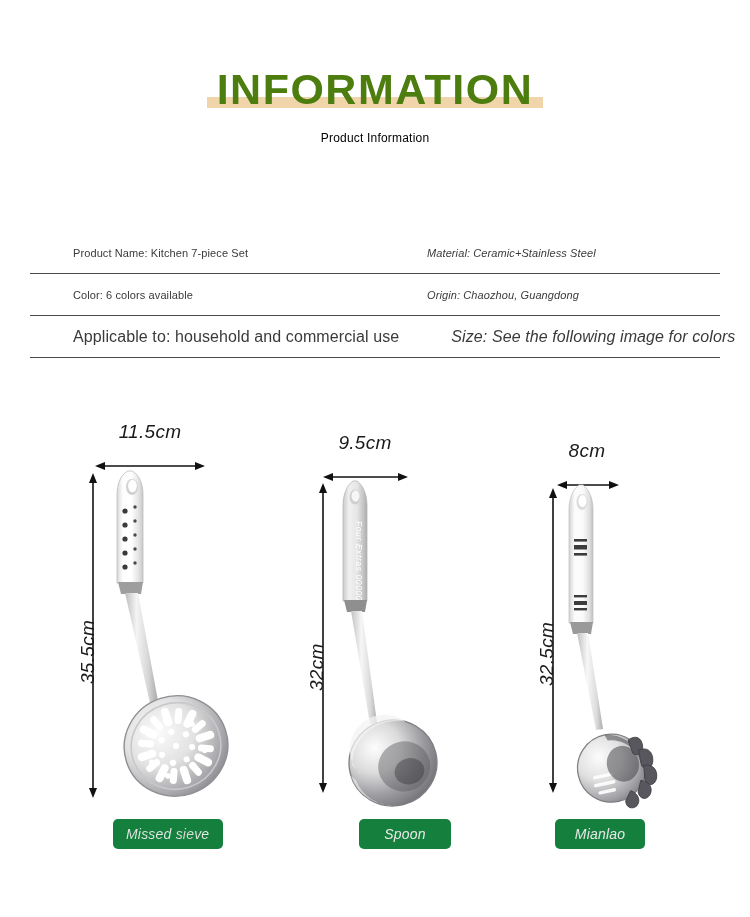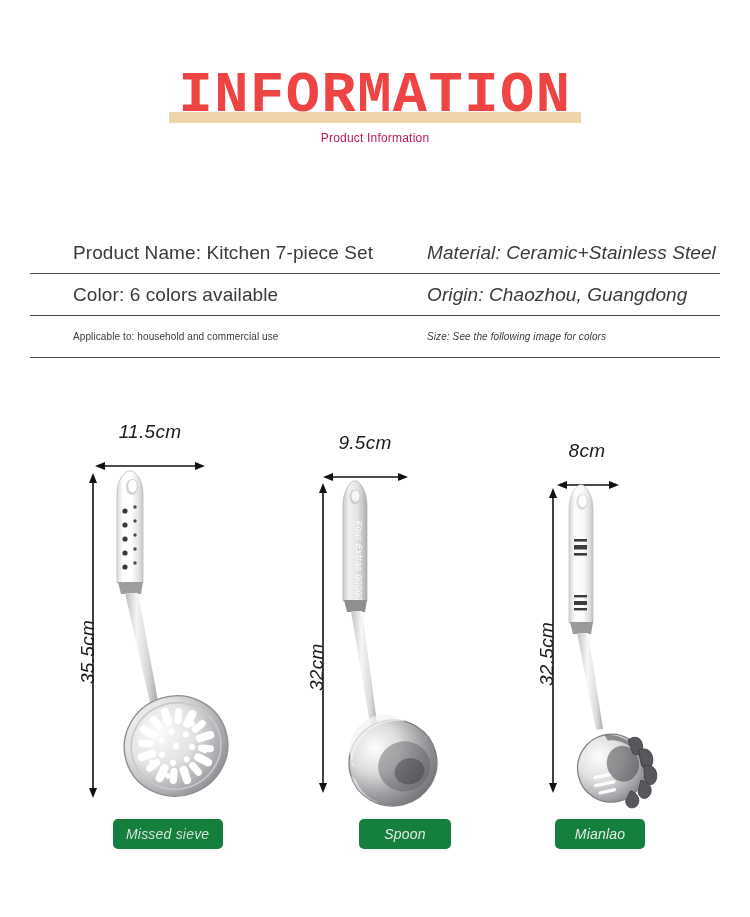--- a/index.html
+++ b/index.html
@@ -39,35 +39,35 @@
     left: -10px;
     right: -10px;
     bottom: 4px;
     height: 11px;
     background: #f0d5ab;
     z-index: 0;
   }
   .title-text {
     position: relative;
     z-index: 1;
-    font-size: 57px;
+    font-size: 43px;
     font-weight: bold;
     letter-spacing: 1.5px;
-    color: #ef4444;
-    font-family: Liberation Mono, monospace;
+    color: #4d7c0f;
+    font-family: Liberation Sans, sans-serif;
     line-height: 1.05;
   }
   .subtitle {
     position: absolute;
     top: 131px;
     left: 0;
     width: 750px;
     text-align: center;
     font-size: 12px;
-    color: #be185d;
+    color: #000000;
     letter-spacing: 0.2px;
   }
 
   
   .spec-table {
     position: absolute;
     top: 232px;
     left: 30px;
     width: 690px;
   }
@@ -81,26 +81,26 @@
   }
   .spec-cell {
     flex: 0 0 50%;
     display: flex;
     align-items: center;
     box-sizing: border-box;
   }
   .spec-cell.left  { padding-left: 43px; }
   .spec-cell.right { padding-left: 52px; font-style: italic; }
   .spec-cell span {
-    font-size: 19px;
+    font-size: 11px;
     color: #3a3a3a;
     letter-spacing: 0.1px;
     white-space: nowrap;
   }
-  .spec-cell.small span { font-size: 10px; }
+  .spec-cell.small span { font-size: 16px; }
 
   
   .products {
     position: absolute;
     top: 415px;
     left: 0;
     width: 750px;
     height: 470px;
     font-style: italic;
   }

